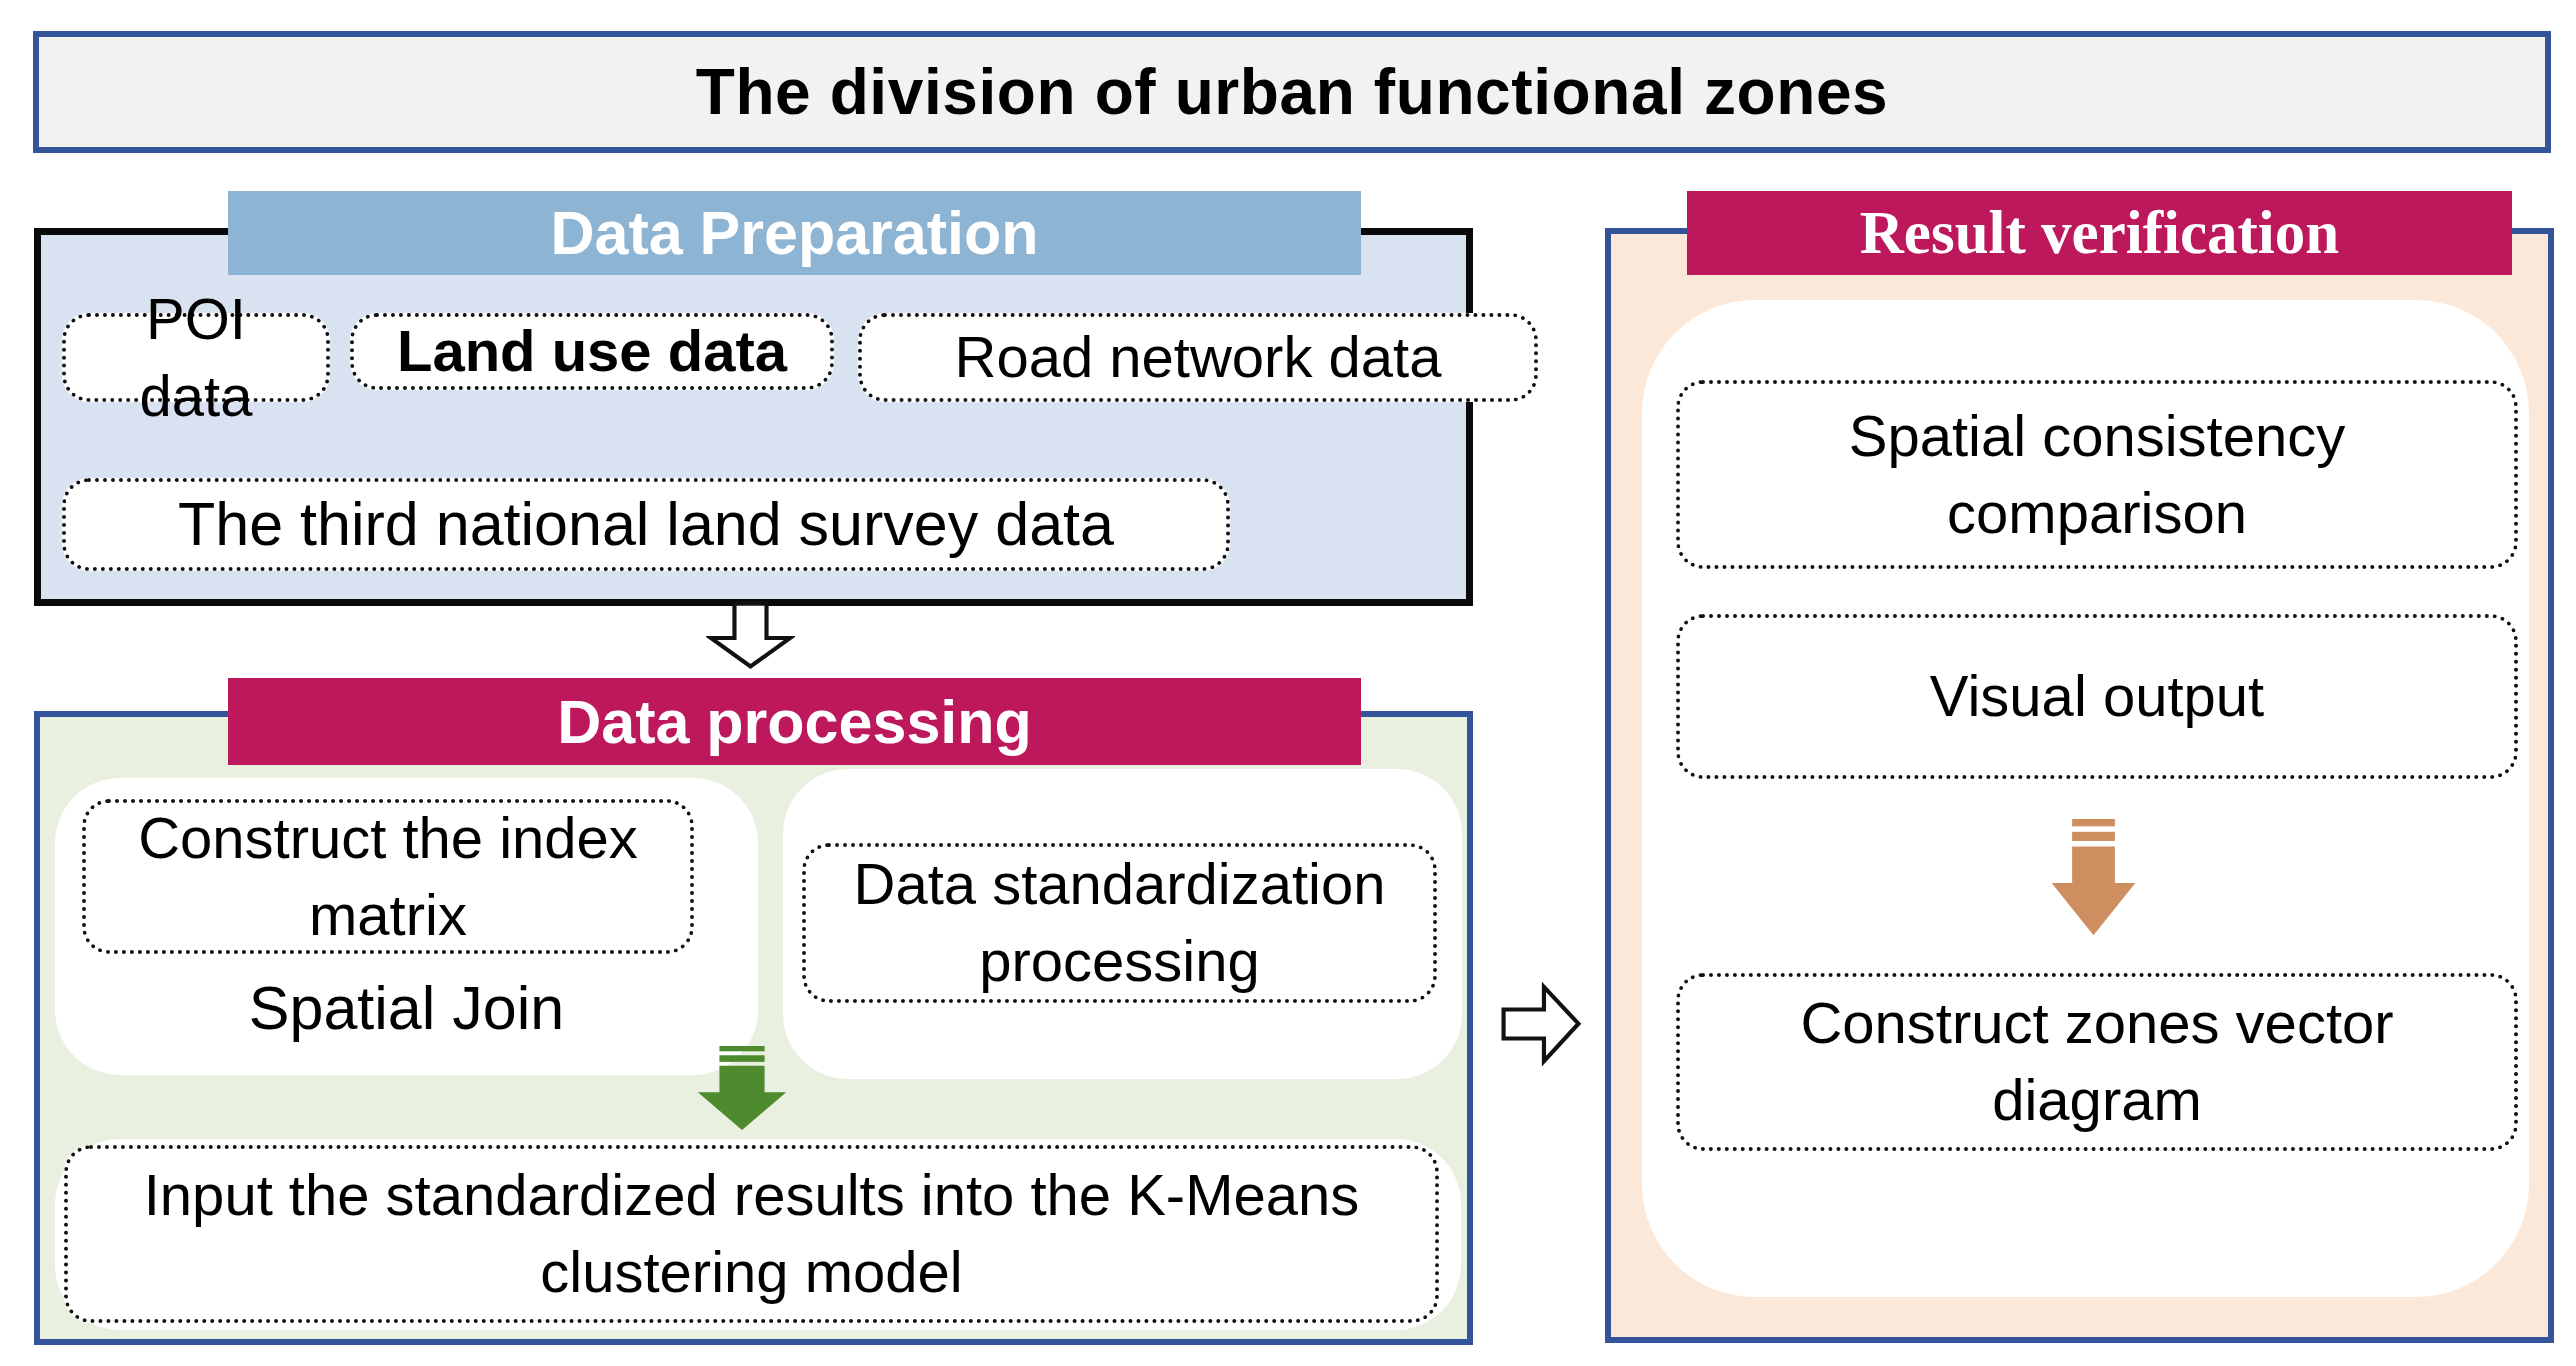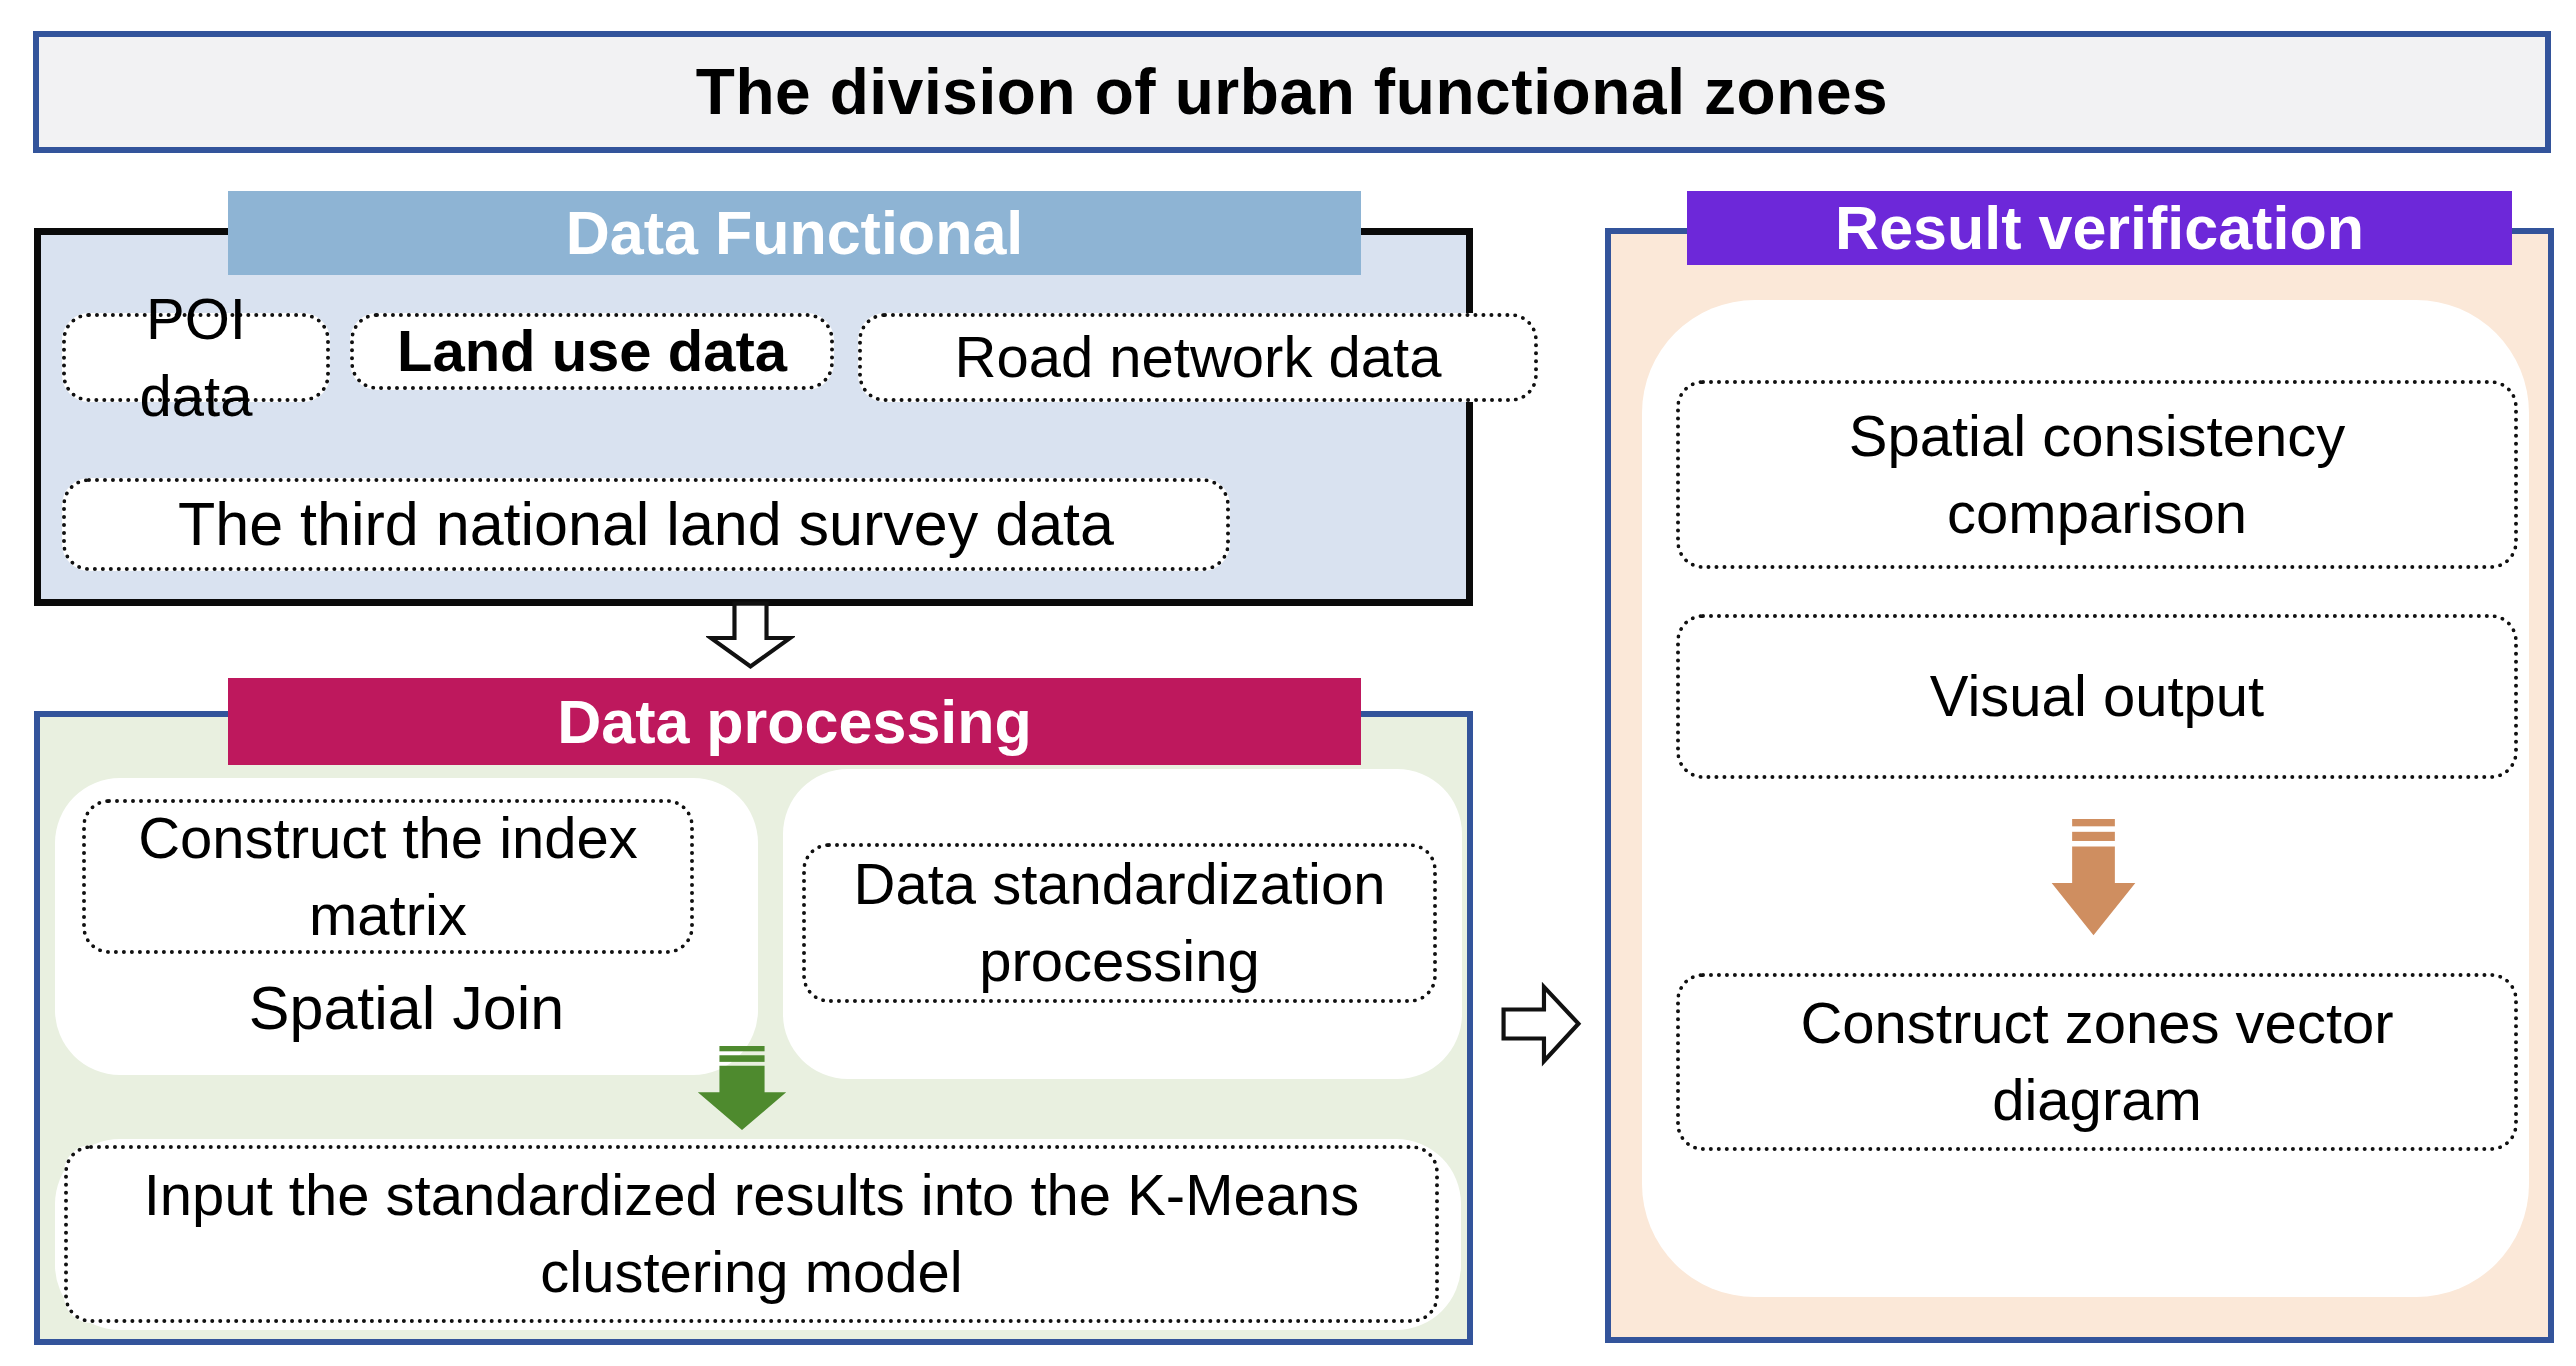--- a/index.html
+++ b/index.html
@@ -37,21 +37,21 @@
     background: #FBE8D8; border: 6px solid #33549B;
   }
 
   
   .band {
     display: flex; align-items: center; justify-content: center;
     color: #ffffff; font-weight: bold; font-size: 61px;
   }
   .dp-header  { left: 228px;  top: 191px;  width: 1133px; height: 84px; background: #8EB4D4; }
   .proc-header{ left: 228px;  top: 678px; width: 1133px; height: 87px; background: #be185d; }
-  .rv-header  { left: 1687px; top: 191px;  width: 825px; height: 74px; background: #6d28d9; }
+  .rv-header  { left: 1687px; top: 191px;  width: 825px; height: 84px; background: #be185d; font-family: Liberation Serif, serif; }
 
   
   .white { background: #ffffff; border-radius: 65px; }
   .w-left   { left: 55px;   top: 778px; width: 703px; height: 297px; }
   .w-right  { left: 783px; top: 769px; width: 679px; height: 310px; }
   .w-bottom { left: 55px;   top: 1139px; width: 1406px; height: 191px; }
   .w-rv     { left: 1642px; top: 300px;  width: 887px; height: 997px; border-radius: 113px; }
 
   
   .dot {
@@ -91,21 +91,21 @@
 </style>
 </head>
 <body>
 
 <div class="abs title-box">
   <span class="title-text">The division of urban functional zones</span>
 </div>
 
 <div class="abs dp-box"></div>
 <div class="abs band dp-header">
-  <span>Data Functional</span>
+  <span>Data Preparation</span>
 </div>
 <div class="abs dot poi">
   <span>POI data</span>
 </div>
 <div class="abs dot land">
   <span>Land use data</span>
 </div>
 <div class="abs dot road">
   <span>Road network data</span>
 </div>

